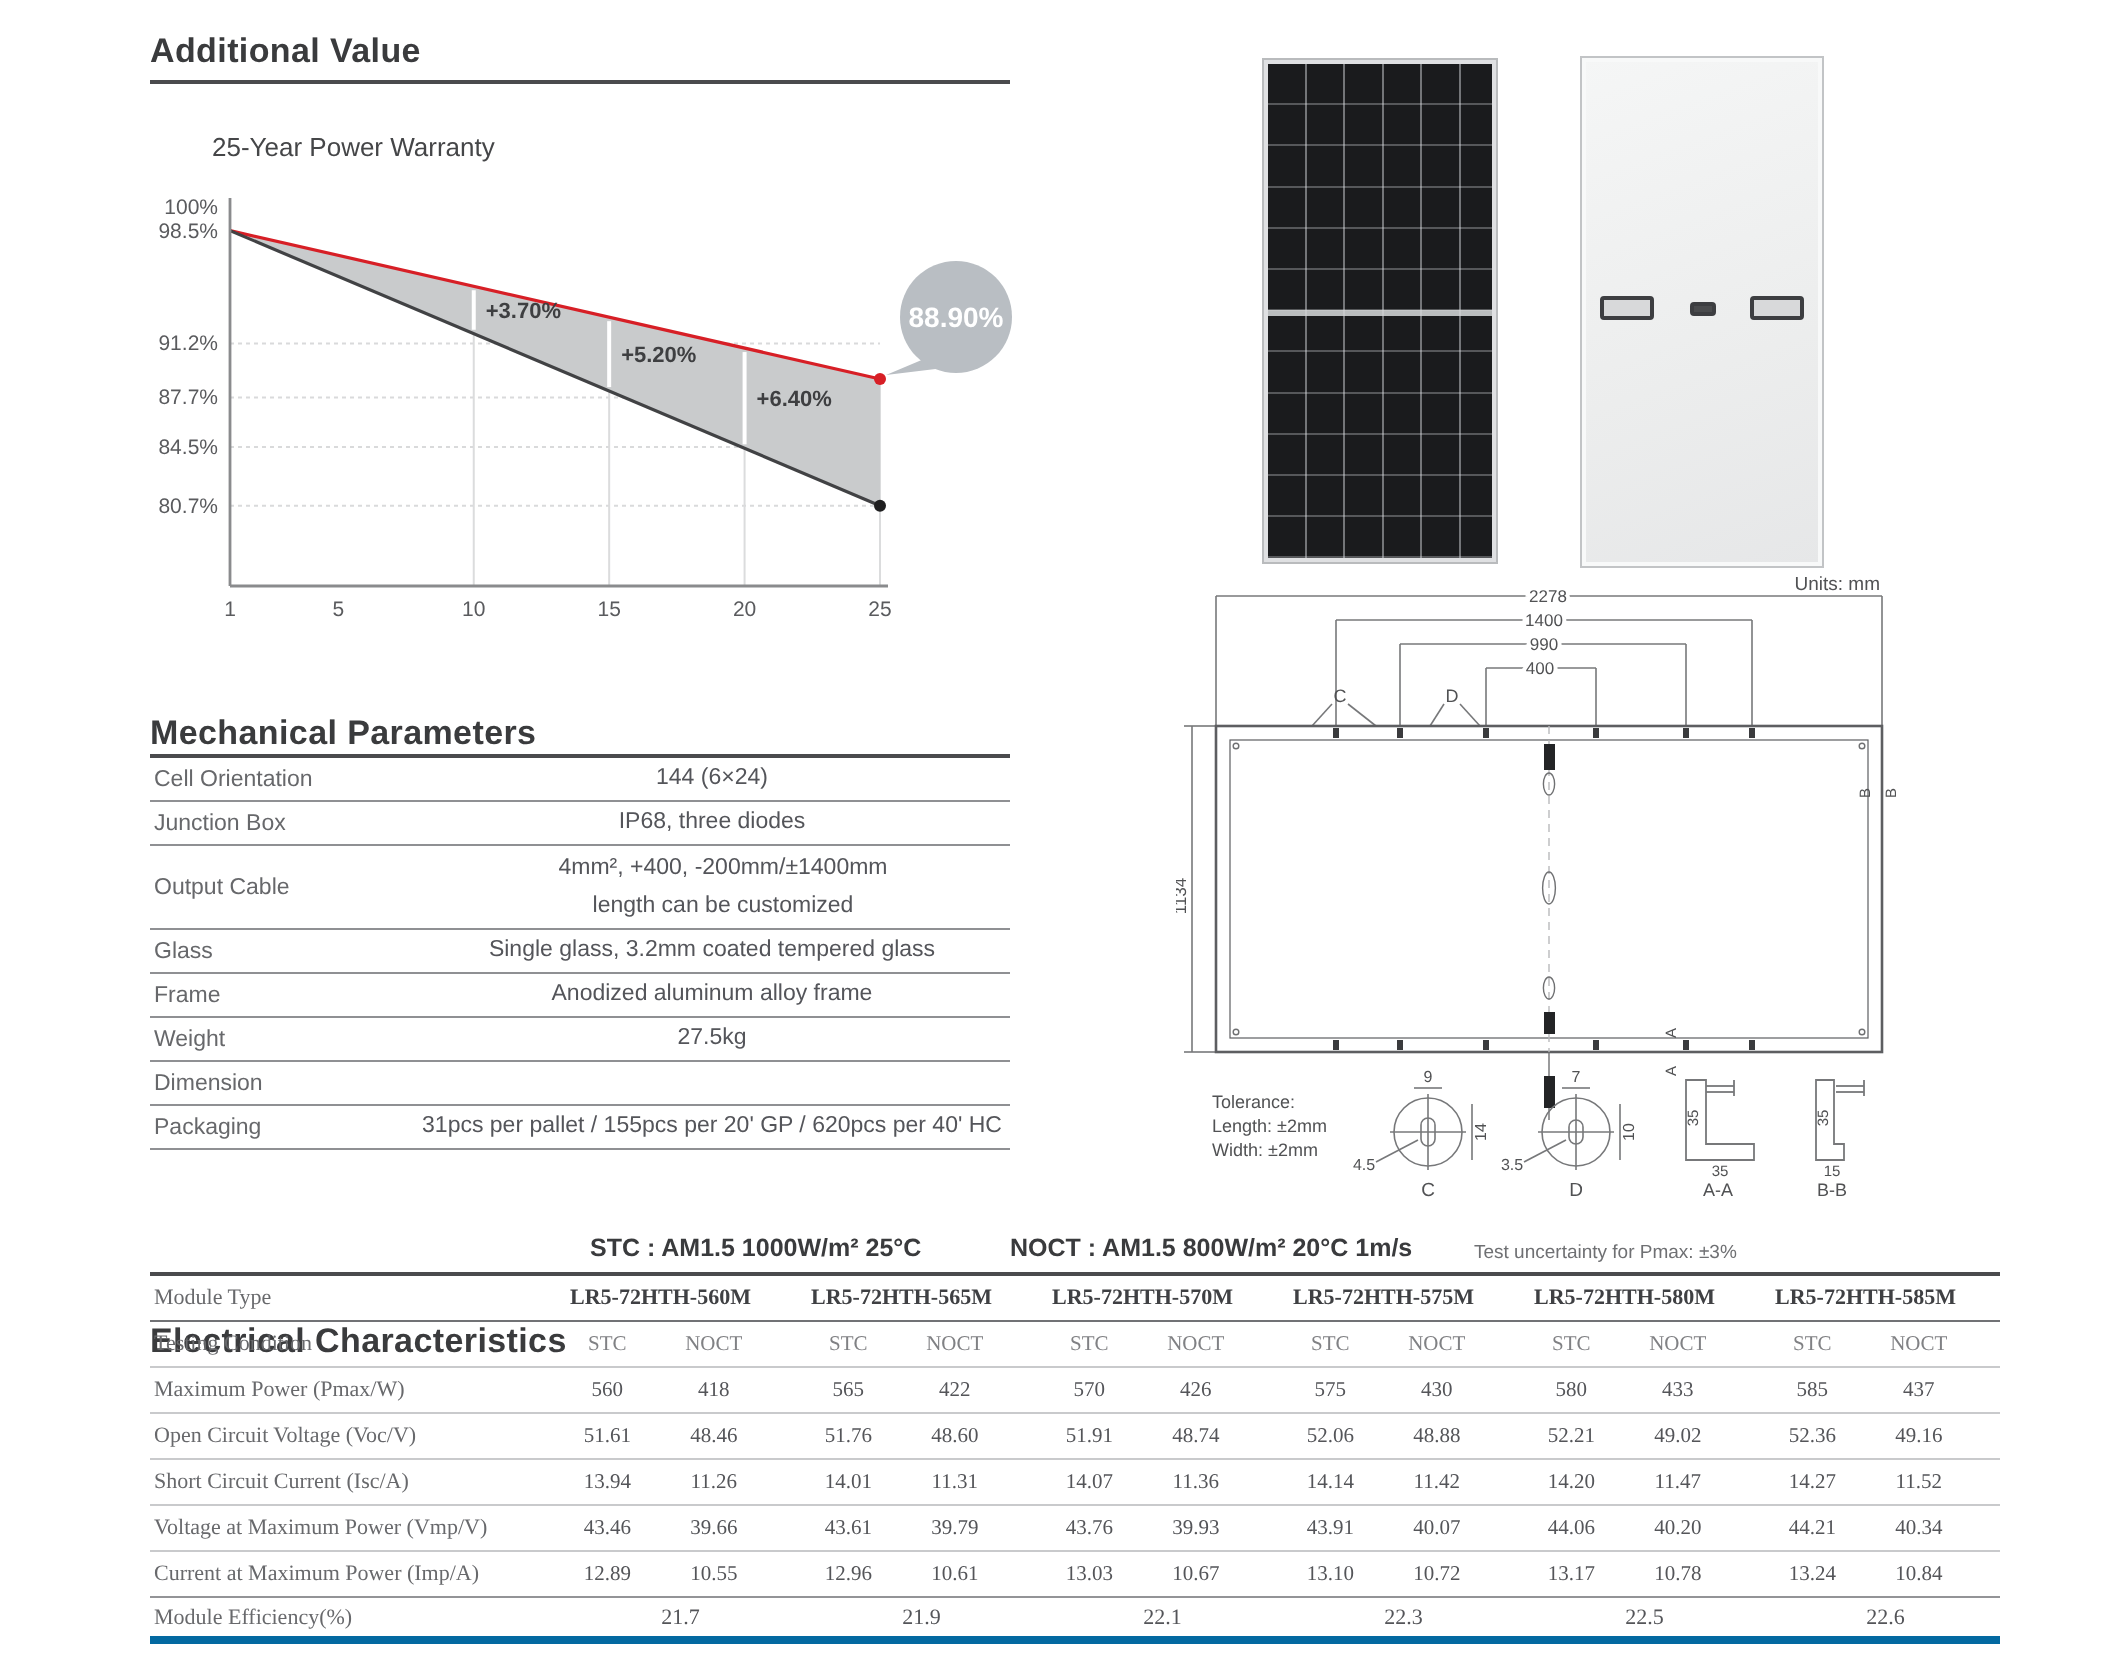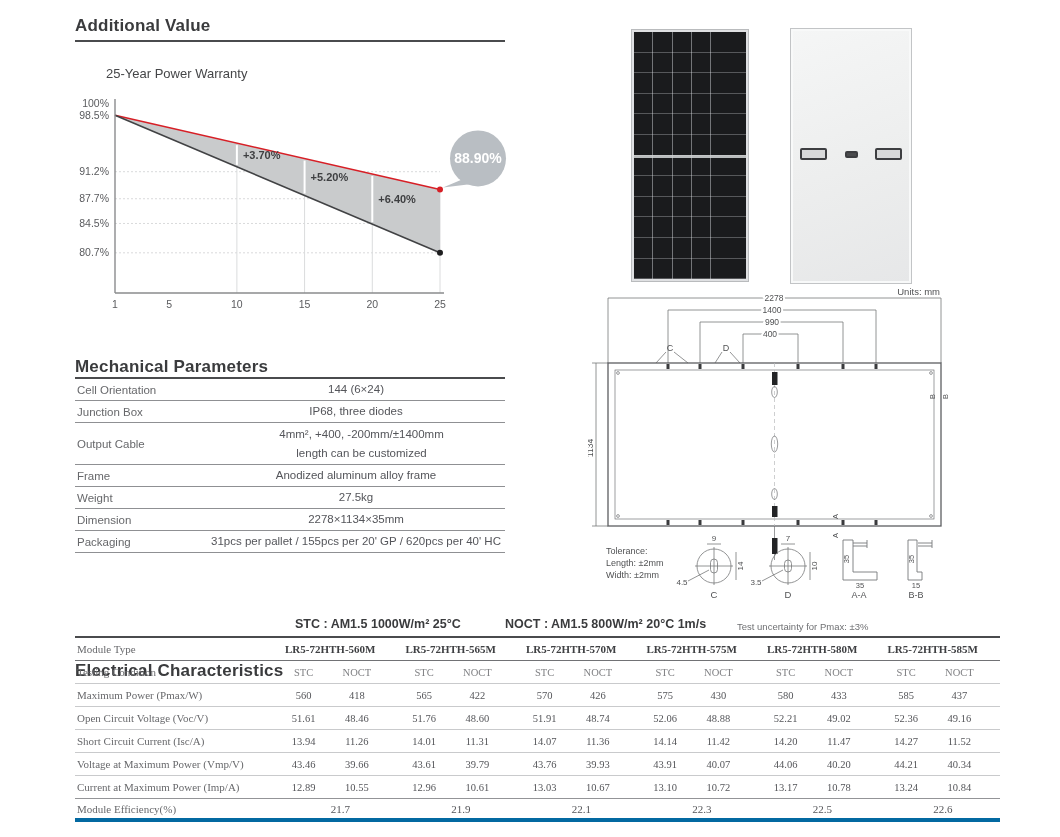--- a/index.html
+++ b/index.html
@@ -120,30 +120,33 @@
     <div class="mech-row">
       <div class="mech-lbl">Junction Box</div>
       <div class="mech-val">IP68, three diodes</div>
     </div>
     <div class="mech-row tall">
       <div class="mech-lbl">Output Cable</div>
       <div class="mech-val">4mm², +400, -200mm/±1400mm
 length can be customized</div>
     </div>
     <div class="mech-row">
+      <div class="mech-lbl">Glass</div>
+      <div class="mech-val">Single glass, 3.2mm coated tempered glass</div>
+    </div>
+    <div class="mech-row">
       <div class="mech-lbl">Frame</div>
       <div class="mech-val">Anodized aluminum alloy frame</div>
     </div>
     <div class="mech-row">
       <div class="mech-lbl">Weight</div>
       <div class="mech-val">27.5kg</div>
     </div>
     <div class="mech-row">
       <div class="mech-lbl">Dimension</div>
-      <div class="mech-val">2278×1134×35mm</div>
     </div>
     <div class="mech-row">
       <div class="mech-lbl">Packaging</div>
       <div class="mech-val">31pcs per pallet / 155pcs per 20' GP / 620pcs per 40' HC</div>
     </div>
   </div>
 
 <div class="abs panel-front">
   <div class="mid-gap"></div>
 </div>

